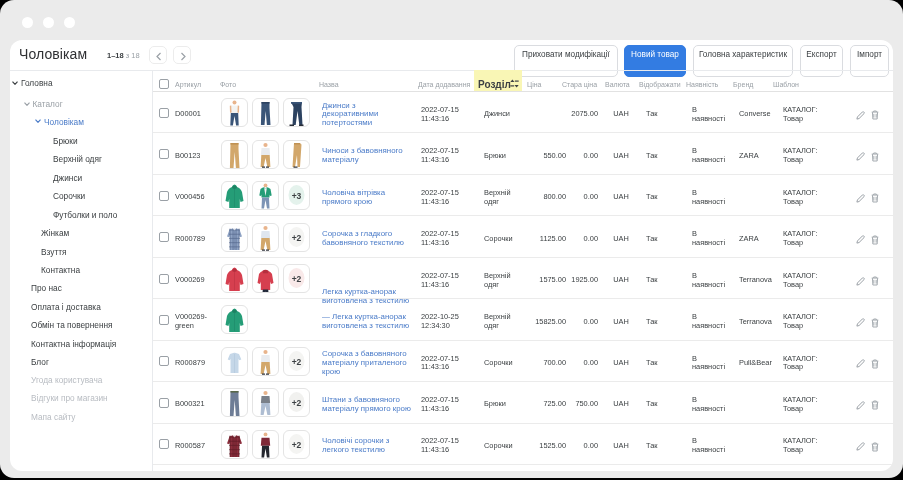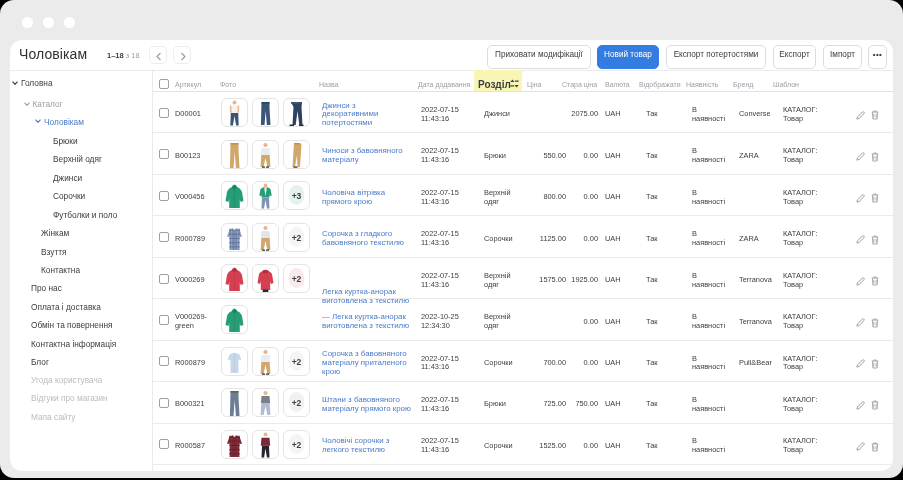--- a/index.html
+++ b/index.html
@@ -3,38 +3,38 @@
 <style>
 * { margin:0; padding:0; box-sizing:border-box; }
 html,body { width:903px; height:480px; background:#000; font-family:"Liberation Sans", sans-serif; }
 .win { position:absolute; left:0; top:0; width:903px; height:478px; background:#ebebeb; border-radius:14px; }
 .dot { position:absolute; width:11px; height:11px; border-radius:50%; background:#fff; top:16.5px; }
 .main { position:absolute; left:10px; top:40px; width:883px; height:430.5px; background:#fff; border-radius:12px; overflow:hidden; }
 .title { position:absolute; left:9px; top:6px; font-size:14px; font-weight:500; color:#2f3033; letter-spacing:0.1px; }
 .pg { position:absolute; top:11px; font-size:7.5px; }
 .navbtn { position:absolute; top:6px; width:18px; height:18px; border:1px solid #ececec; border-radius:5px; background:#fff; }
 .navbtn svg { position:absolute; left:5px; top:4.5px; }
-.btn { position:absolute; top:5px; height:24px; border:1px solid #dadce0; border-radius:5px; background:#fff;
-       font-size:8.2px; color:#3c4043; text-align:center; line-height:18px; white-space:nowrap; }
+.btn { position:absolute; top:5px; height:32px; border:1px solid #dadce0; border-radius:5px; background:#fff;
+       font-size:8.2px; color:#3c4043; text-align:center; line-height:18px; white-space:nowrap;margin-left:27px; }
 .btn.blue { background:#337ce2; border-color:#337ce2; color:#fff; }
 .hline { position:absolute; left:0; right:0; top:30px; height:1px; background:#e8eaed; }
 .vline { position:absolute; left:142px; top:30px; bottom:0; width:1px; background:#e8eaed; }
 .si { position:absolute; font-size:8.3px; white-space:nowrap; transform:translateY(-50%);text-align:right; }
 .si.dk { color:#3c4043; } .si.gy { color:#9aa0a6; } .si.bl { color:#4a7bc8; } .si.lgy { color:#b8bcc2; }
 .car { position:absolute; }
 .hc { position:absolute; top:40.5px; font-size:7px; color:#9aa0a6; white-space:nowrap; }
 .ycell { position:absolute; left:464px; top:30px; width:48px; height:22px; background:#f9f6b5; }
 .yl { position:absolute; left:468px; top:38.5px; font-size:10px; font-weight:bold; color:#3c4043; }
 .sorti { position:absolute; left:499.5px; top:38.5px; line-height:0; }
 .hrow { position:absolute; left:143px; right:0; top:30px; height:22px; border-bottom:1px solid #e2e2e2; }
 .row { position:absolute; left:143px; right:0; border-bottom:1px solid #ebebeb; }
 .c { position:absolute; font-size:7.4px; line-height:8.8px; display:flex; flex-direction:column; justify-content:center; white-space:nowrap; }
 .lnk { color:#4a7bc8; font-size:7.9px; }
 .dk { color:#3c4043; }
-.r { text-align:right; } .ctr { }
+.r { text-align:right; } .ctr { text-align:center; }
 .cb { position:absolute; width:10px; height:10px; border:1px solid #9aa0a6; border-radius:2px; background:#fff; }
 .th { position:absolute; width:27px; height:29px; border:1px solid #e4e4e4; border-radius:6px; background:#fff; overflow:hidden; }
 .th svg { position:absolute; left:-1px; top:0; }
 .ic { position:absolute; line-height:0; }
 </style></head>
 <body>
 <div class="win">
   <div class="dot" style="left:21.5px"></div>
   <div class="dot" style="left:42.5px"></div>
   <div class="dot" style="left:63.5px"></div>
@@ -46,21 +46,21 @@
           <path d="M5.5 1 L2 4.5 L5.5 8" fill="none" stroke="#9aa0a6" stroke-width="1.2"></path>
         </svg>
       </div>
     <div class="navbtn" style="left:163px">
         <svg width="8" height="9" viewBox="0 0 8 9">
           <path d="M2.5 1 L6 4.5 L2.5 8" fill="none" stroke="#9aa0a6" stroke-width="1.2"></path>
         </svg>
       </div>
     <div class="btn" style="left:477px;width:104px;">Приховати модифікації</div>
     <div class="btn blue" style="left:587px;width:62px;">Новий товар</div>
-    <div class="btn" style="left:656px;width:100px;">Експорт потертостями</div>
+    <div class="btn" style="left:656px;width:100px;">Головна характеристик</div>
     <div class="btn" style="left:763px;width:43px;">Експорт</div>
     <div class="btn" style="left:813px;width:39px;">Імпорт</div>
     <div class="btn" style="left:858px;width:19px;font-weight:bold;letter-spacing:0.3px;font-size:8px;">•••</div>
     <div class="hline"></div>
     <div class="vline"></div>
 <svg class="car" style="left:2px;top:40.5px" width="6" height="4" viewBox="0 0 6 4">
         <path d="M0.5 0.7 L3 3.3 L5.5 0.7" fill="none" stroke="#3c4043" stroke-width="1.2"></path>
       </svg>
       <div class="si dk" style="left:11px;top:43.0px">Головна</div>
 <svg class="car" style="left:13.5px;top:61.5px" width="6" height="4" viewBox="0 0 6 4">
@@ -321,20 +321,21 @@
       <div class="th" style="left:211px;top:265.4px">
         <svg width="27" height="29" viewBox="0 0 27 29">
           <path d="M6 10 q1.5-4 5-5 q0.6-2.5 2.5-2.5 q1.9 0 2.5 2.5 q3.5 1 5 5 l1.5 9 l-3 1 l-0.7-3 v9 h-10.6 v-9 l-0.7 3 l-3-1 z" fill="#259d77"></path>
           <path d="M11 5 q1-1.6 2.5-1.6 q1.5 0 2.5 1.6 q-0.5 2-2.5 2 q-2 0-2.5-2z" fill="#1d8263"></path>
           <rect x="13.1" y="7" width="0.8" height="18" fill="#1d8263" opacity="0.55"></rect>
         </svg>
       </div>
       <div class="c lnk" style="left:312px;top:261.2px;height:41.44px;width:100px">— Легка куртка-анорак<br>виготовлена з текстилю</div>
       <div class="c dk" style="left:411px;top:261.2px;height:41.44px;width:60px">2022-10-25<br>12:34:30</div>
       <div class="c dk" style="left:474px;top:261.2px;height:41.44px;width:42px">Верхній<br>одяг</div>
+      <div class="c dk r" style="left:496px;top:261.2px;height:41.44px;width:60px">15825.00</div>
       <div class="c dk r" style="left:534px;top:261.2px;height:41.44px;width:54px">0.00</div>
       <div class="c dk ctr" style="left:595px;top:261.2px;height:41.44px;width:32px">UAH</div>
       <div class="c dk" style="left:636px;top:261.2px;height:41.44px;width:40px">Так</div>
       <div class="c dk" style="left:682px;top:261.2px;height:41.44px;width:46px">В<br>наявності</div>
       <div class="c dk" style="left:729px;top:261.2px;height:41.44px;width:46px">Terranova</div>
       <div class="c dk" style="left:773px;top:261.2px;height:41.44px;width:60px">КАТАЛОГ:<br>Товар</div>
       <span class="ic" style="left:845.5px;top:277.9px"><svg width="9" height="9" viewBox="0 0 10 10">
           <path d="M1 9 l0.6-2.4 L7.2 1 a0.9 0.9 0 0 1 1.3 0 l0.5 0.5 a0.9 0.9 0 0 1 0 1.3 L3.4 8.4 z" fill="none" stroke="#9aa0a6" stroke-width="1.1"></path>
         </svg></span>
       <span class="ic" style="left:860.5px;top:277.5px"><svg width="8" height="10" viewBox="0 0 9 11">

